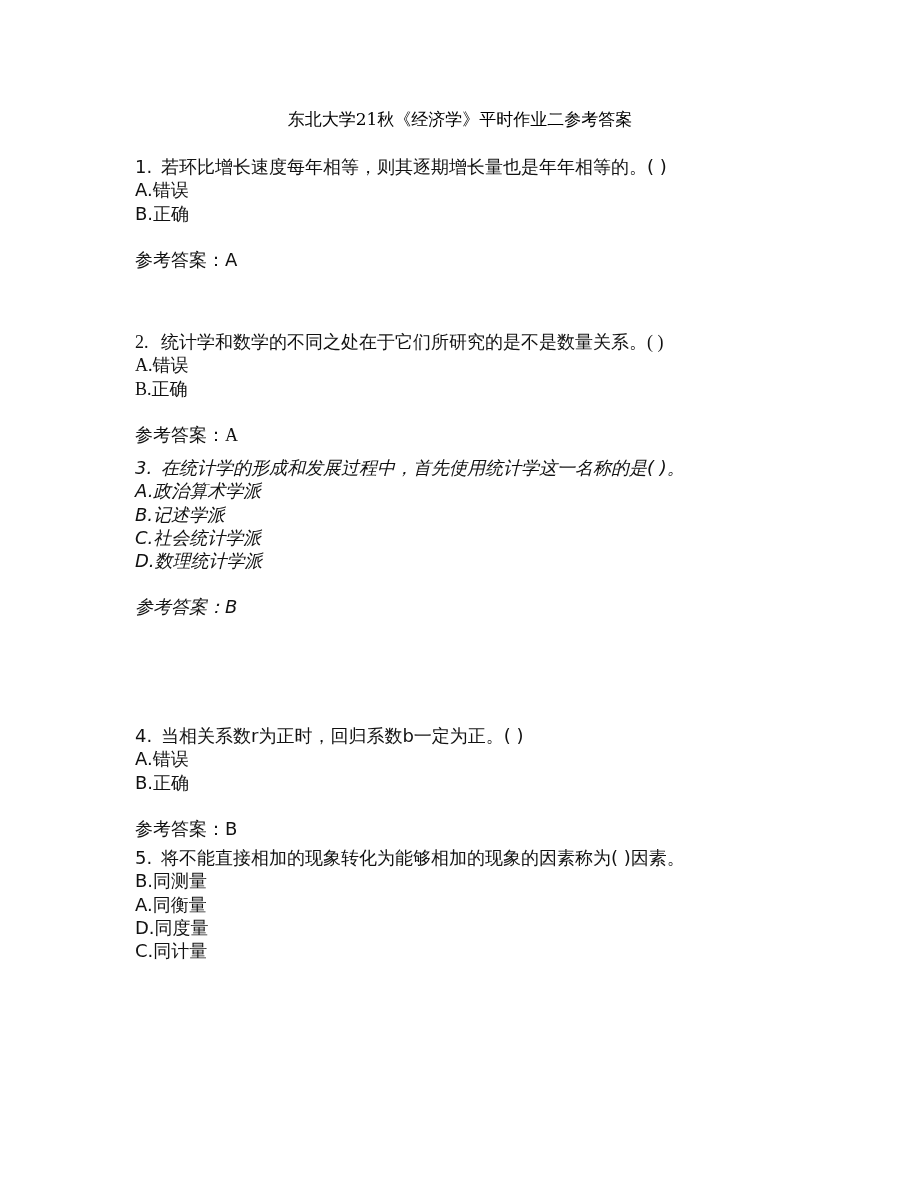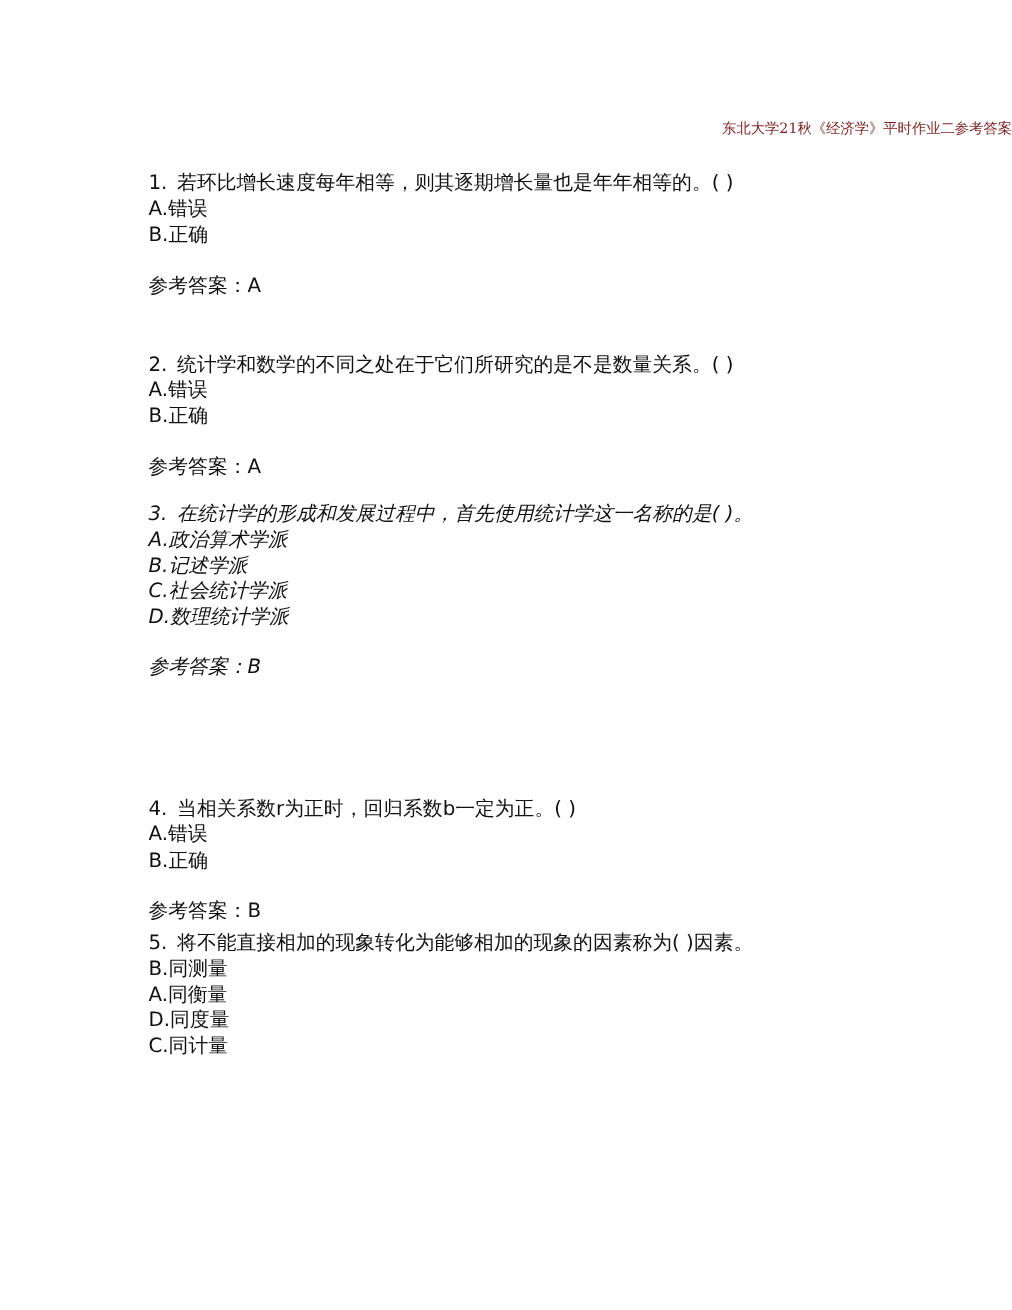--- a/index.html
+++ b/index.html
@@ -1,38 +1,38 @@
 <!DOCTYPE html>
 <html><head>
 <meta charset="utf-8">
 <style>
   html, body { margin: 0; padding: 0; background: #ffffff; }
   body { width: 920px; height: 1191px; position: relative; overflow: hidden;
          font-family: "DejaVu Sans", "Liberation Sans", sans-serif; color: #111; }
-  .title { position: absolute; top: 108px; left: 0; width: 920px; text-align: right;
-           font-family: "DejaVu Serif", "Liberation Serif", serif; font-size: 13px; color: #7f1d1d; }
+  .title { position: absolute; top: 108px; left: 0; width: 920px; text-align: center;
+           font-family: "DejaVu Serif", "Liberation Serif", serif; font-size: 17px; color: #000000; }
   .q { position: absolute; left: 135px; font-size: 18px; line-height: 23.3px; }
   .q .stem { white-space: nowrap; }
   .q .num { display: inline-block; width: 26px; }
   .q .opt { white-space: nowrap; }
   .q .ans { margin-top: 23px; white-space: nowrap; }
 </style>
 </head>
 <body>
 
 <div class="title">东北大学21秋《经济学》平时作业二参考答案</div>
 
 <div class="q" style="top:155px;">
   <div class="stem"><span class="num">1.</span><span>若环比增长速度每年相等，则其逐期增长量也是年年相等的。(  )</span></div>
   <div class="opt">A.错误</div>
   <div class="opt">B.正确</div>
   <div class="ans"><span>参考答案：</span><span>A</span></div>
 </div>
 
-<div class="q" style="top:320px;">
+<div class="q" style="top:331px;font-family:Liberation Serif, serif;">
   <div class="stem"><span class="num">2.</span><span>统计学和数学的不同之处在于它们所研究的是不是数量关系。(  )</span></div>
   <div class="opt">A.错误</div>
   <div class="opt">B.正确</div>
   <div class="ans"><span>参考答案：</span><span>A</span></div>
 </div>
 
 <div class="q" style="top:456px;font-style:italic;">
   <div class="stem"><span class="num">3.</span><span>在统计学的形成和发展过程中，首先使用统计学这一名称的是(  )。</span></div>
   <div class="opt">A.政治算术学派</div>
   <div class="opt">B.记述学派</div>

